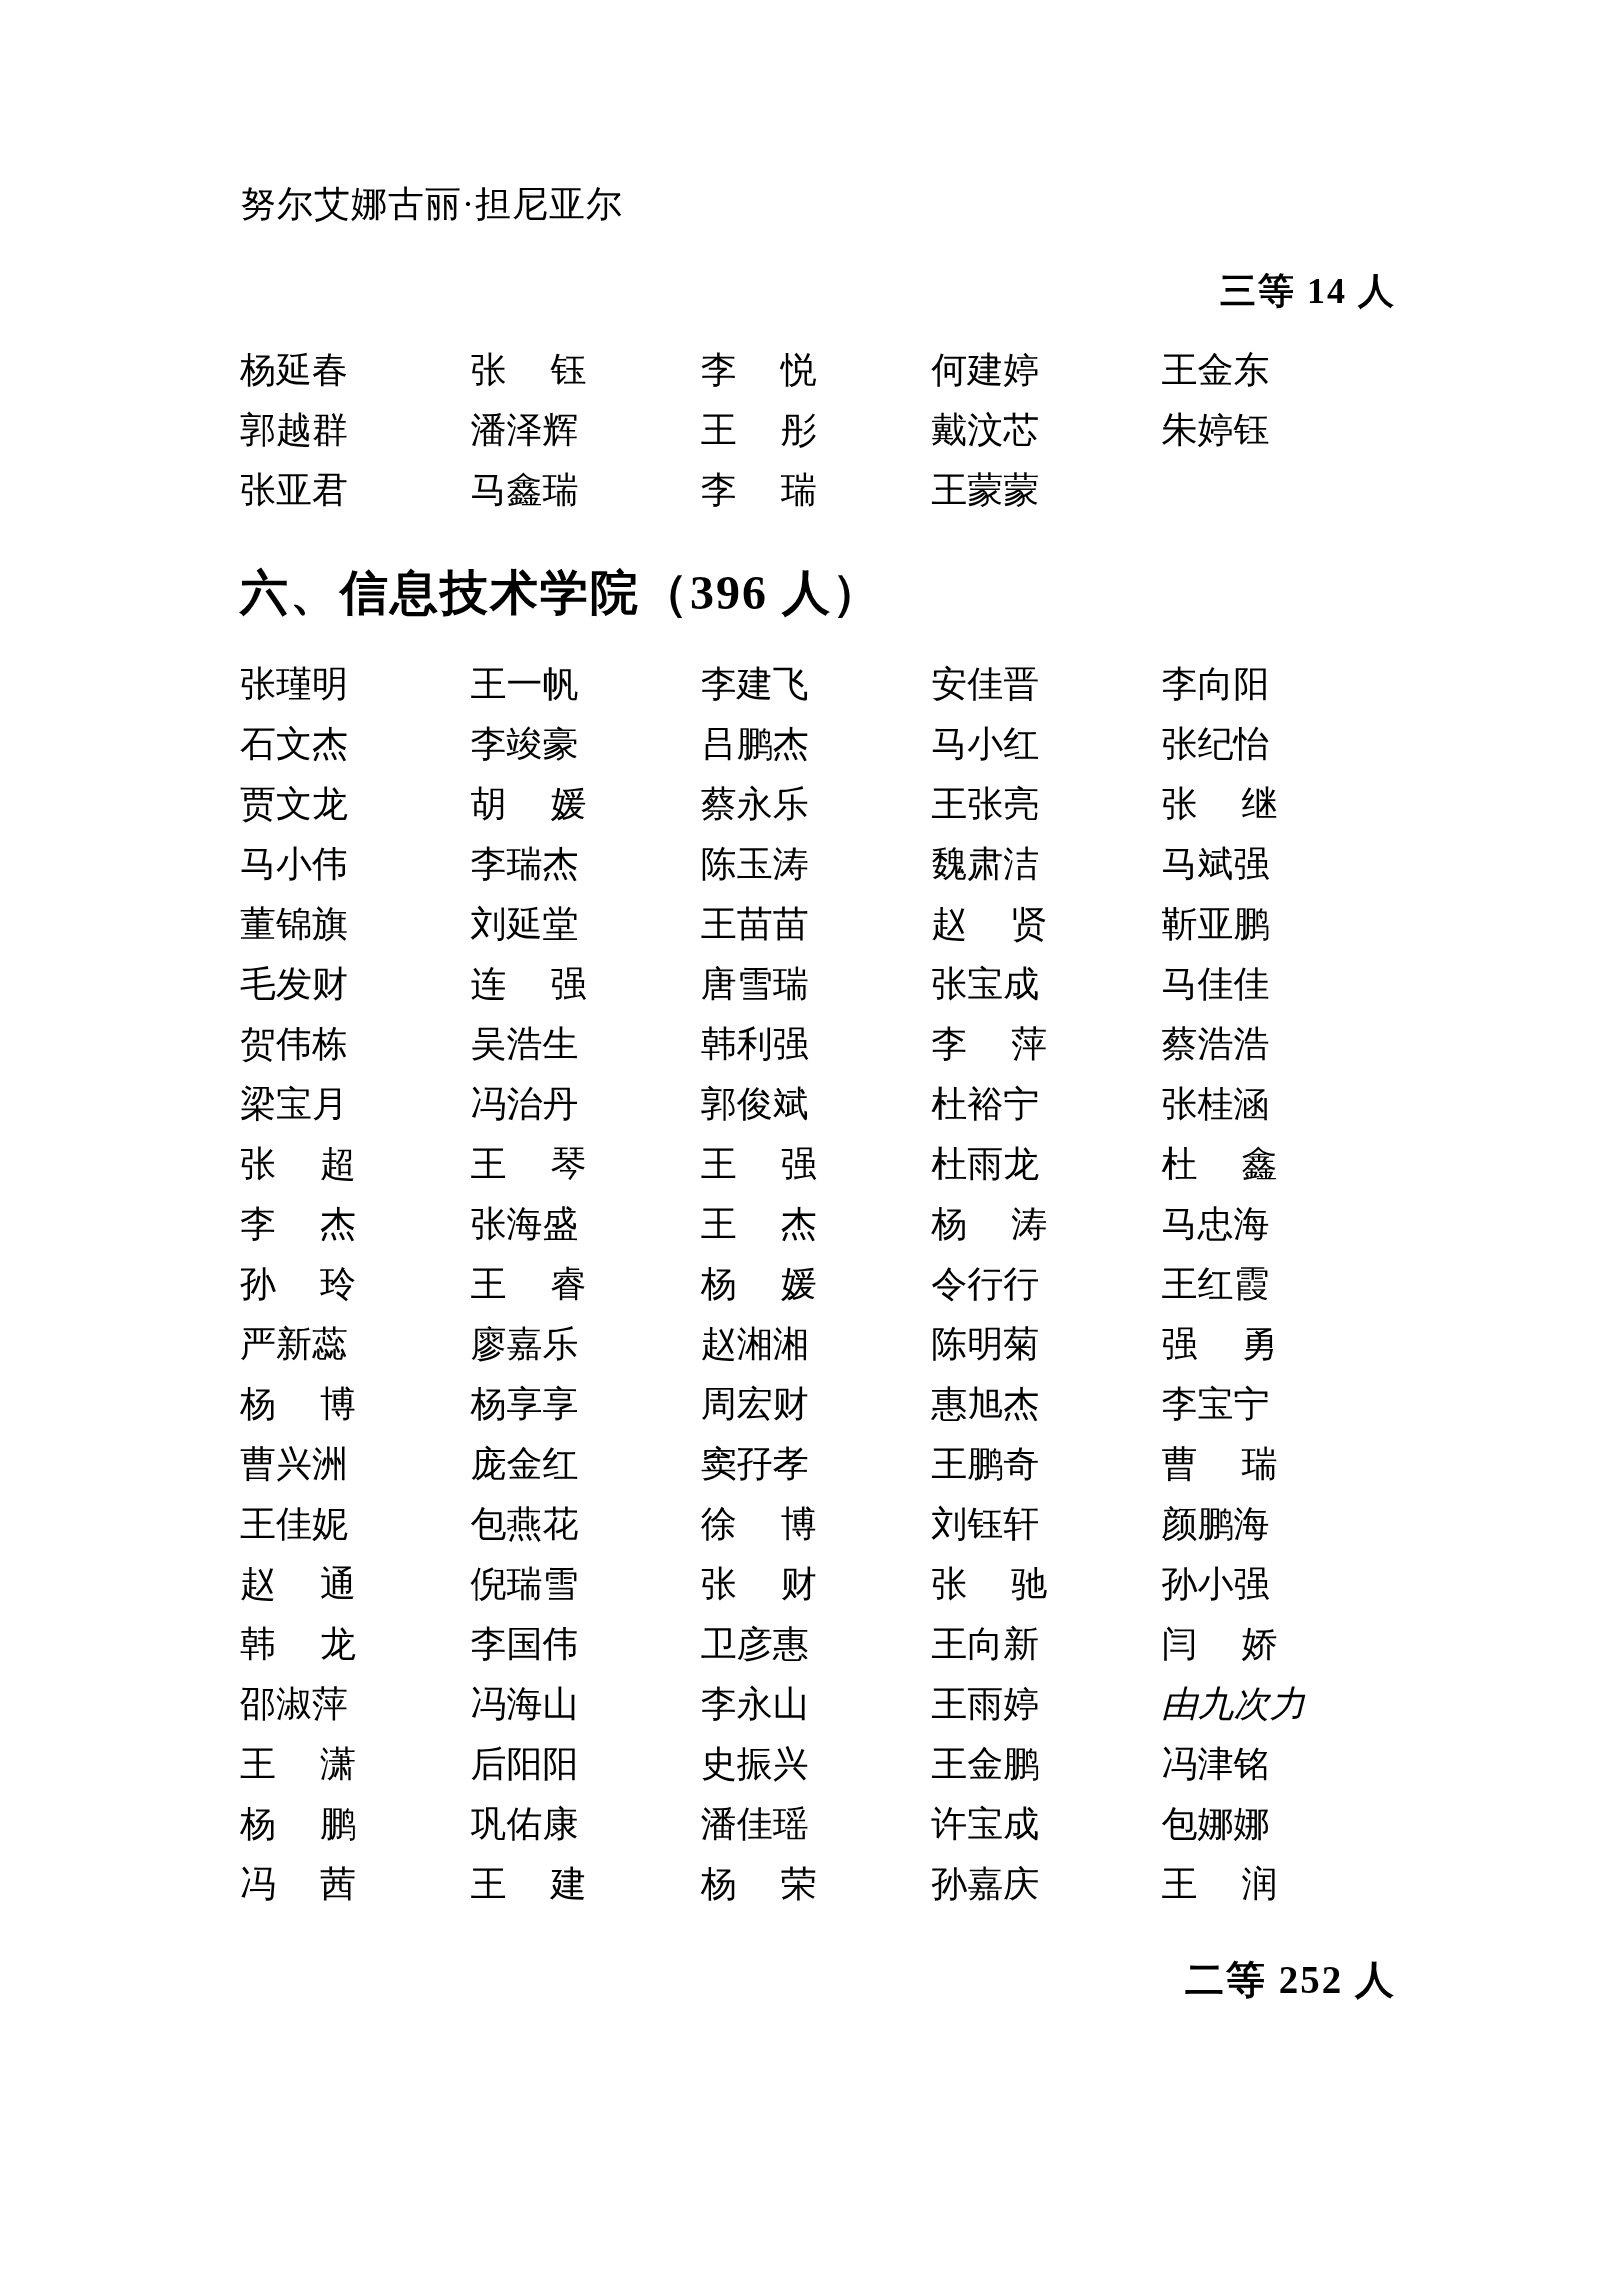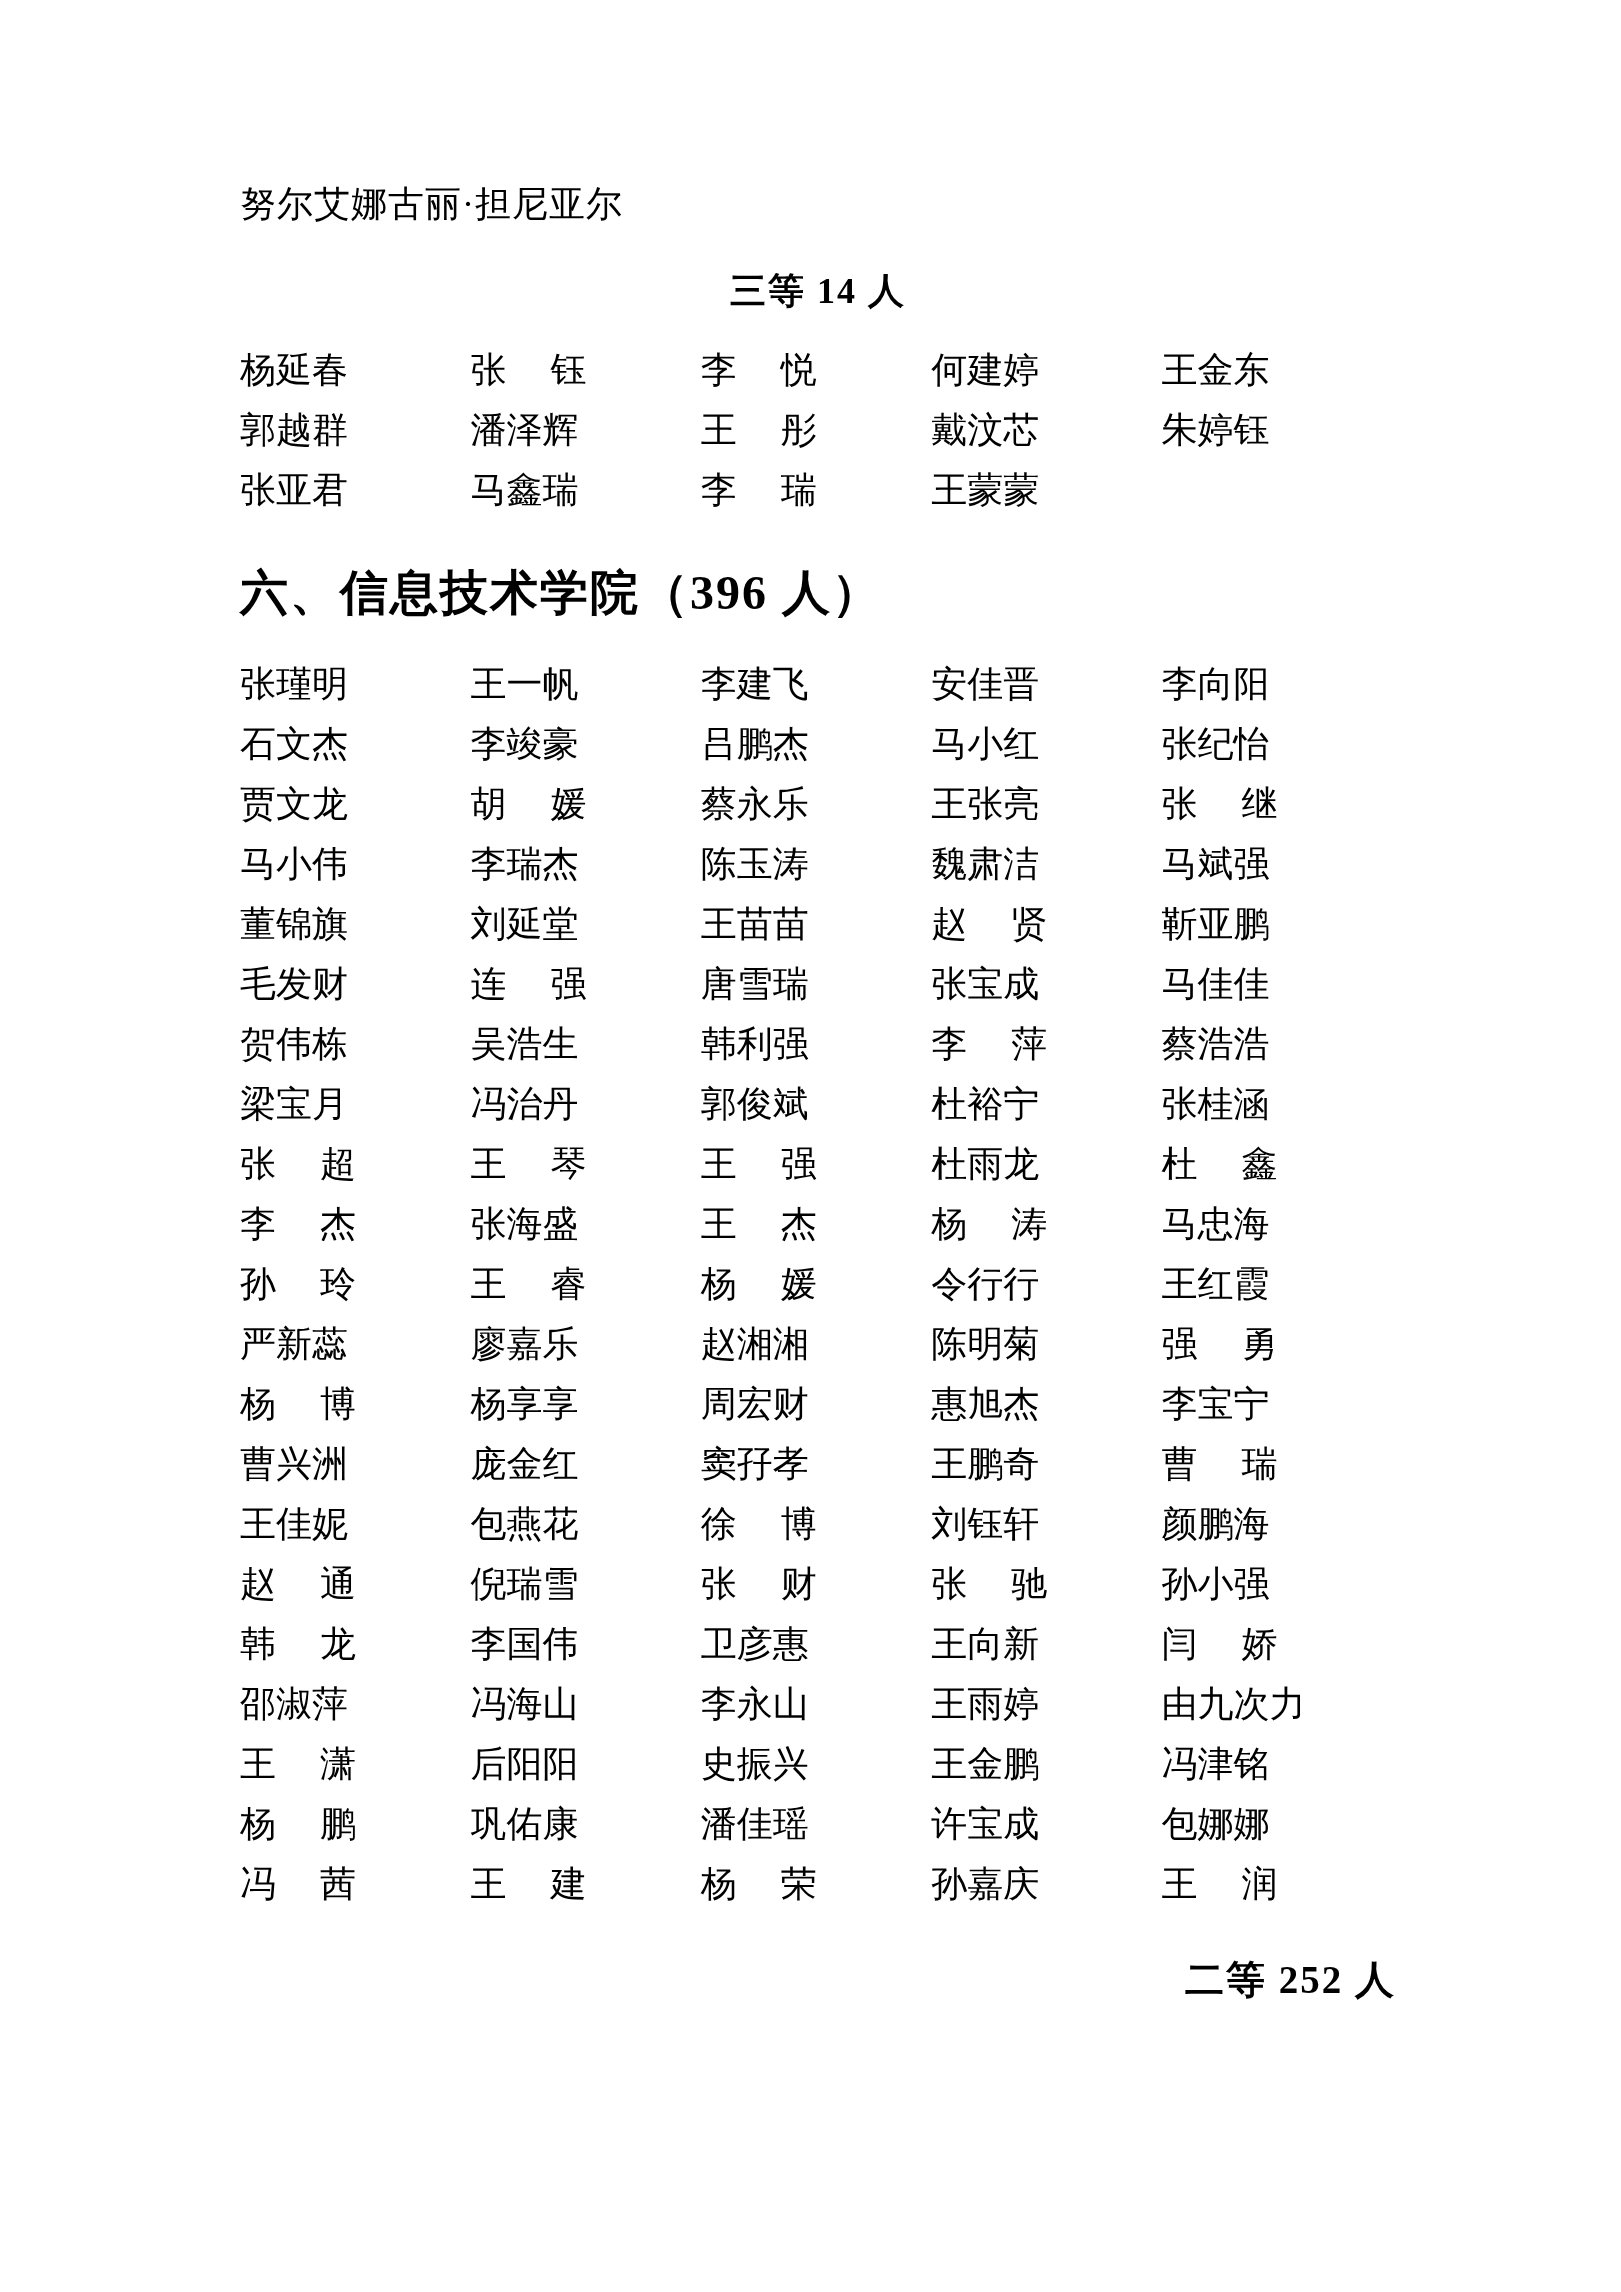--- a/index.html
+++ b/index.html
@@ -22,21 +22,21 @@
     padding: 186px 225px 0 240px;
   }
   .leading-line {
     font-size: 36px;
     line-height: 1.0;
     letter-spacing: 1px;
     margin: 0 0 45px 0;
     white-space: nowrap;
   }
   .center-head {
-    text-align: center;
+    text-align: right;
     font-size: 36px;
     font-weight: bold;
     letter-spacing: 2px;
     margin: 0 0 23.5px 0;
   }
   .section-head {
     font-size: 48px;
     font-weight: bold;
     letter-spacing: 2px;
     margin: 41px 0 29px 0;
@@ -63,20 +63,21 @@
     text-align-last: justify;
     font-family: Liberation Mono, monospace;
   }
   .n3 {
     display: inline-block;
     width: 116px;
   }
   .n4 {
     display: inline-block;
     width: 152px;
+    font-style: italic;
   }
   .bottom-head {
     text-align: right;
     font-size: 39px;
     font-weight: bold;
     letter-spacing: 2px;
     margin-top: 39px;
   }
 </style>
 </head>

